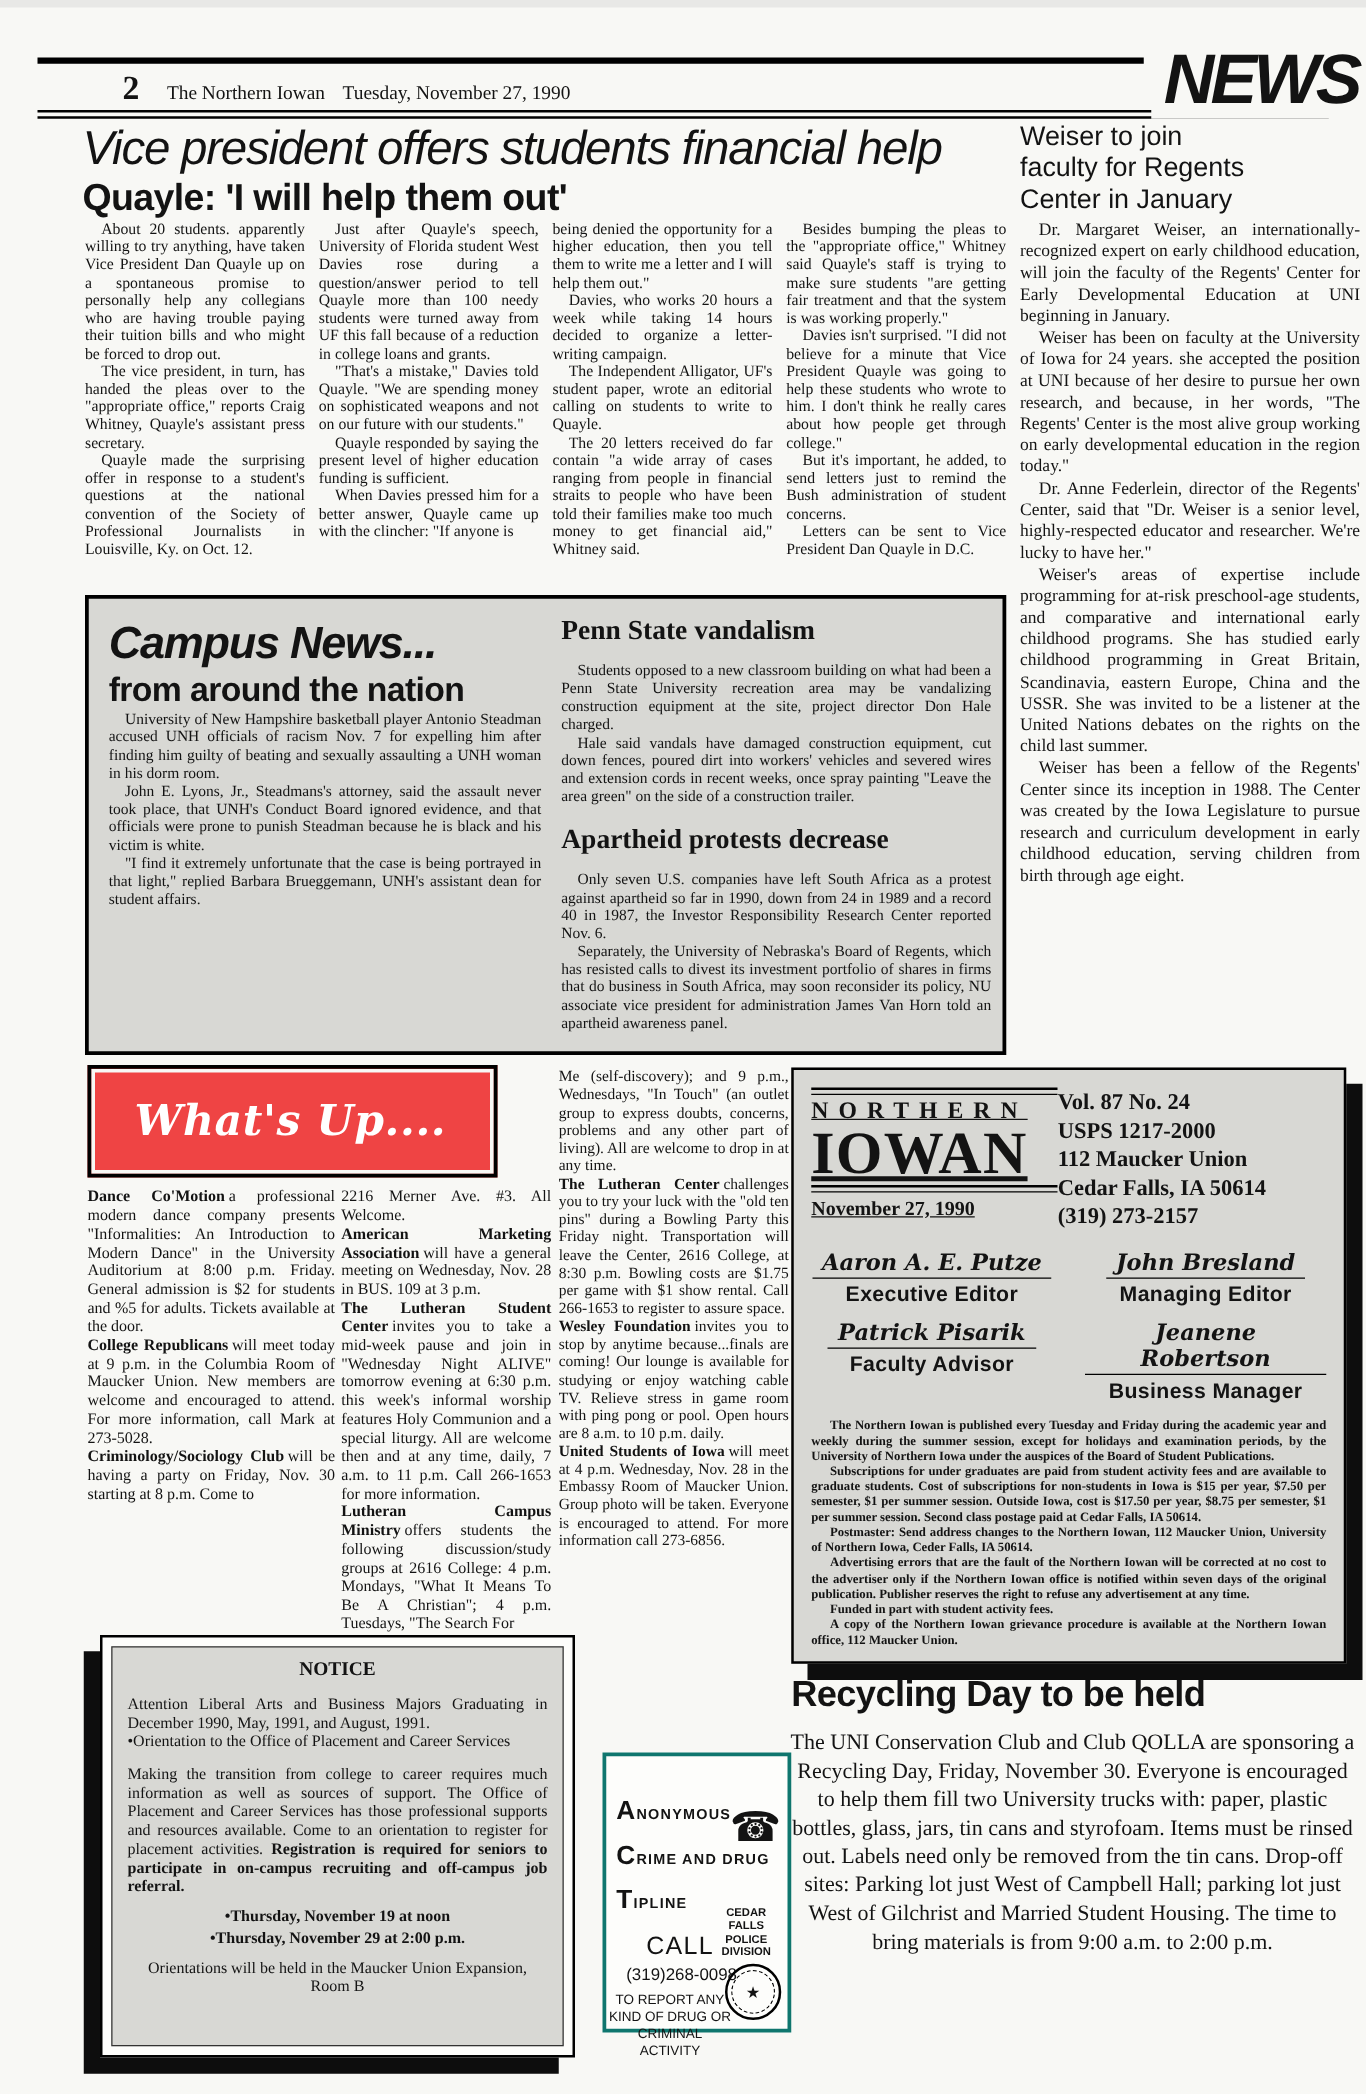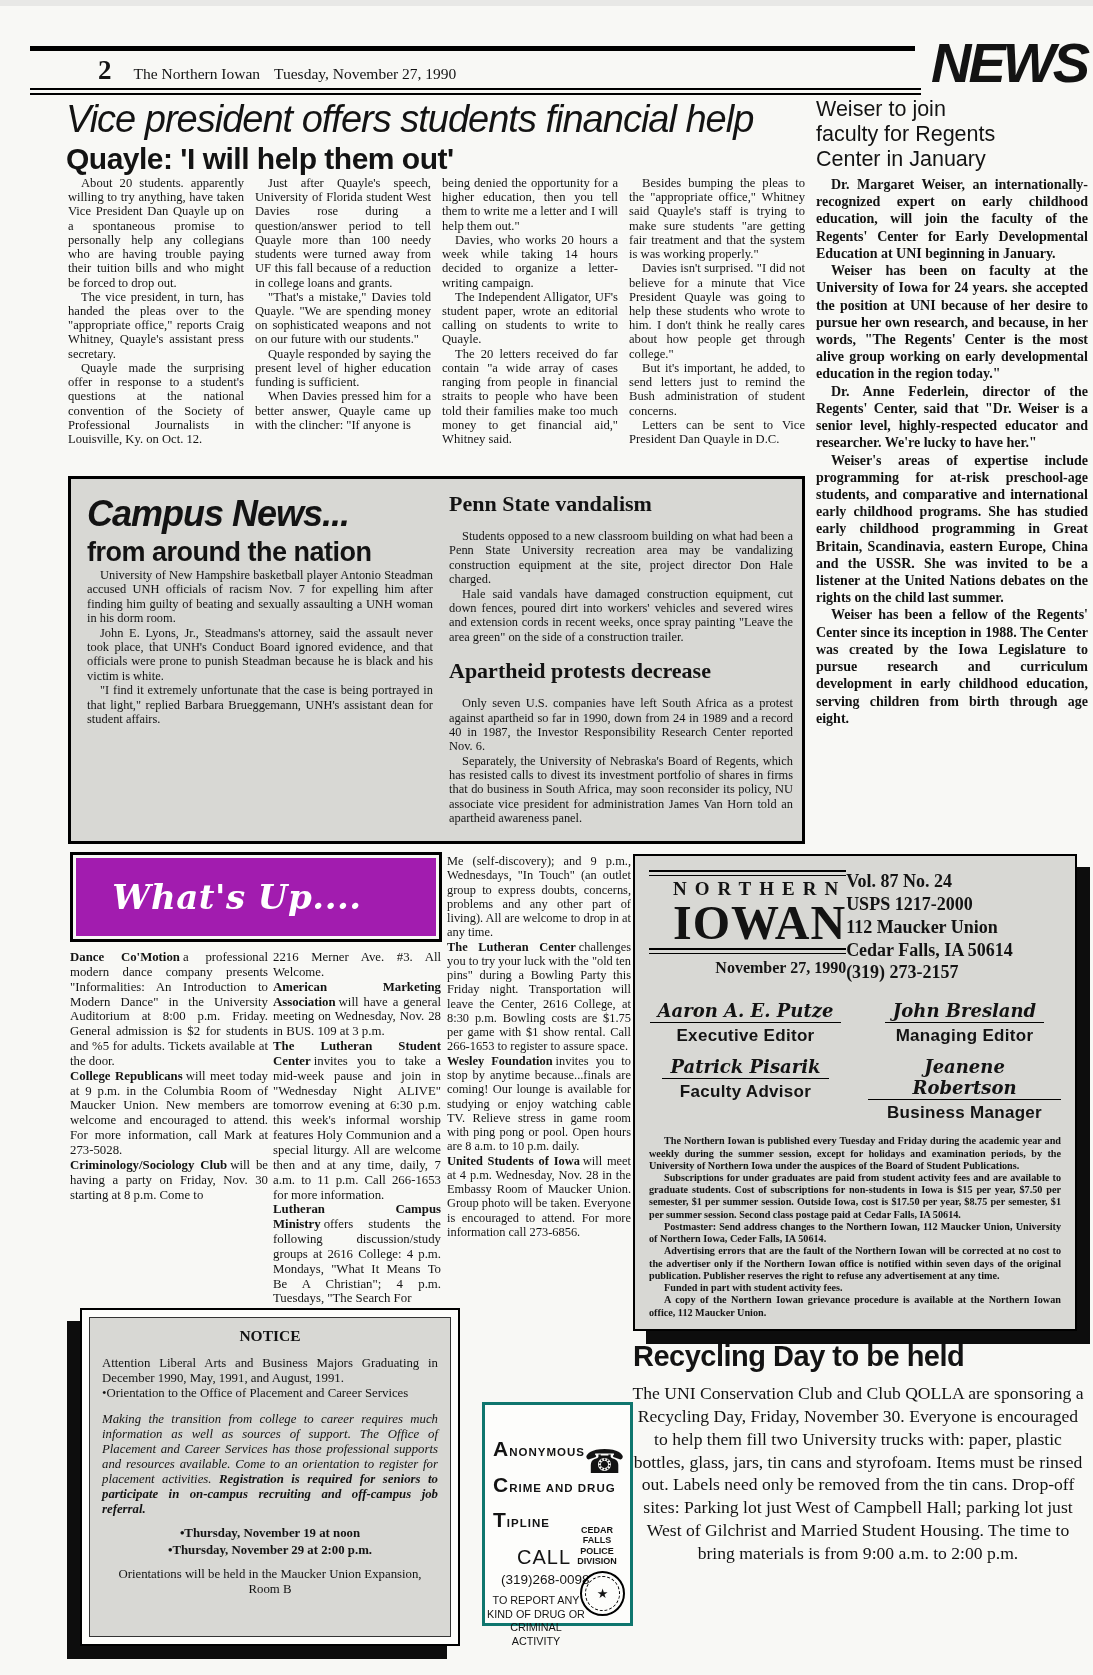--- a/index.html
+++ b/index.html
@@ -29,54 +29,54 @@
     font:400 21.5px "Liberation Sans", sans-serif; line-height:1.17; }
 
   
   .lead-cols { position:absolute; left:68px; top:170px; width:737px; height:298px;
     display:flex; gap:11px; overflow:hidden; }
   .lead-col { width:176px; }
   .lead-col p, .weiser-col p {
     font-size:12.6px; line-height:1.13; text-align:justify; text-indent:13px; margin:0; }
   .noindent { text-indent:0 !important; }
   .weiser-col { position:absolute; left:816px; top:170px; width:272px; height:648px; overflow:hidden; }
-  .weiser-col p { font-size:14px; line-height:1.23; text-indent:15px;font-weight:bold; }
+  .weiser-col p { font-size:14px; line-height:1.23; text-indent:15px; }
 
   
   .campus-box { position:absolute; left:68px; top:470px; width:737px; height:368px;
     background:#d8d8d4; border:3px solid #000; }
   .cn-left { position:absolute; left:16px; top:14px; width:346px; }
   .cn-right { position:absolute; left:378px; top:12px; width:344px; }
   .cn-title { font:italic 700 36px "Liberation Sans", sans-serif; letter-spacing:-1px; }
   .cn-subtitle { font:700 27px "Liberation Sans", sans-serif; margin-top:2px; letter-spacing:-0.5px; }
   .cn-heading { font:700 22px "Liberation Serif", serif; margin:34px 0 12px; }
   .cn-right .cn-heading { margin-top:0; }
   .cn-heading2 { margin-top:14px !important; }
   .campus-box p { font-size:12.4px; line-height:1.16; text-align:justify; text-indent:13px; margin:0; }
 
   
-  .wu-banner { position:absolute; left:70px; top:846px; width:372px; height:90px;
-    background:#a21caf; border:3px solid #000; box-shadow:inset 0 0 0 3px #f8f8f5;
-    display:flex; align-items:center; justify-content:center; padding-right:38px; }
+  .wu-banner { position:absolute; left:70px; top:846px; width:328px; height:90px;
+    background:#ef4444; border:3px solid #000; box-shadow:inset 0 0 0 3px #f8f8f5;
+    display:flex; align-items:center; justify-content:flex-end; padding-right:38px; }
   .wu-banner-text { font:italic 700 34px "DejaVu Serif", serif; color:#fff; letter-spacing:0.5px; }
   .wu-col { position:absolute; }
   .wu-col1 { left:70px; top:944px; width:198px; }
   .wu-col2 { left:273px; top:944px; width:168px; }
   .wu-col3 { left:447px; top:848px; width:184px; }
   .wu-col p { font-size:12.8px; line-height:1.16; text-align:justify; margin:0; }
   .wu-col3 p { font-size:12.4px; line-height:1.15; }
   .wu-col strong { font-weight:700; margin-right:3px; }
   .wu-col strong:empty { margin-right:0; }
 
   
   .mh-box { position:absolute; left:633px; top:848px; width:444px; min-height:460px;
     background:#d8d8d4; border:2.5px solid #000; box-shadow:13px 13px 0 #0d0d0d;
     padding:12px 14px 10px; }
   .mh-top { display:flex; justify-content:space-between; }
-  .mh-logo { width:200px; text-align:right; }
+  .mh-logo { width:200px; text-align:left;text-decoration:underline; }
   .mh-rule { height:6px; border-top:2.5px solid #000; border-bottom:1.5px solid #000; margin:2px 0; }
   .mh-northern { font:700 19px "Liberation Serif", serif; letter-spacing:8px; margin-top:2px; }
   .mh-iowan { font:700 48px "Liberation Serif", serif; letter-spacing:1px; line-height:0.95; }
   .mh-date { font:700 16px "Liberation Serif", serif; margin-top:5px; }
   .mh-info { width:218px; font:700 18px "Liberation Serif", serif; line-height:1.27; padding-top:2px; }
   .mh-staff { display:grid; grid-template-columns:1fr 1fr; gap:10px 26px; margin-top:16px; text-align:center; }
   .mh-name { font:italic 700 18px "DejaVu Serif", serif; display:inline-block;
     border-bottom:1.5px solid #000; padding:0 8px 1px; }
   .mh-title { font:700 17px "Liberation Sans", sans-serif; margin-top:3px; letter-spacing:0.3px; }
   .mh-fine { margin-top:12px; }
@@ -88,21 +88,21 @@
     font:700 29px "Liberation Sans", sans-serif; letter-spacing:-0.5px; }
   .rec-body { position:absolute; left:631px; top:1376px; width:454px;
     font:400 17.6px "Liberation Serif", serif; line-height:1.3; text-align:center; }
 
   
   .notice-box { position:absolute; left:80px; top:1302px; width:380px; height:338px;
     background:#fdfdfb; border:2px solid #000; box-shadow:-13px 13px 0 #0d0d0d; padding:7px; }
   .notice-inner { background:#d8d8d4; border:1.5px solid #333; height:100%; padding:9px 12px; }
   .notice-title { text-align:center; font:700 15.5px "Liberation Serif", serif; margin-bottom:11px; }
   .notice-inner p { font-size:12.8px; line-height:1.17; text-align:justify; margin:0; }
-  .notice-gap { margin-top:11px !important;font-style:italic; }
+  .notice-gap { margin-top:11px !important; }
   .notice-bullet { text-align:center !important; font-weight:700; margin-top:2px !important; }
   .notice-first-bullet { margin-top:9px !important; }
   .notice-close { text-align:center !important; margin-top:9px !important; }
 
   
   .tip-box { position:absolute; left:482px; top:1396px; width:151px; height:224px;
     background:#fdfdfb; border:3px solid #0f766e; font-family:"Liberation Sans", sans-serif; }
   .tip-words { margin:26px 0 0 8px; }
   .tip-word { font-weight:700; font-size:11.5px; letter-spacing:1px; line-height:1.7;
     text-transform:uppercase; }

